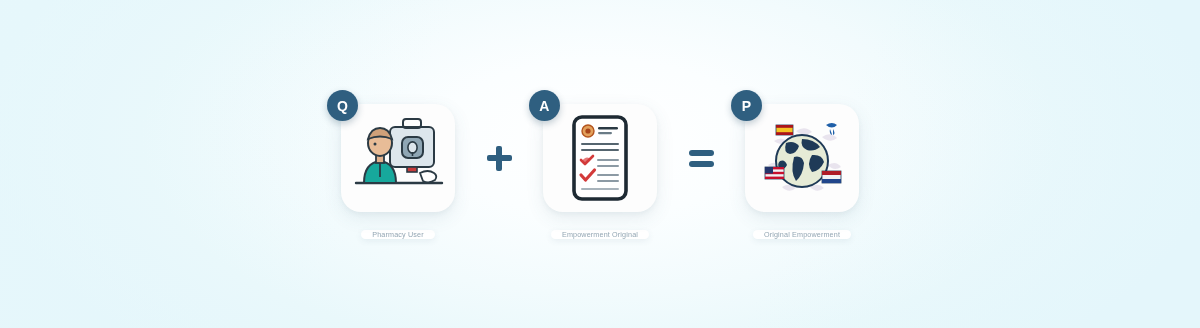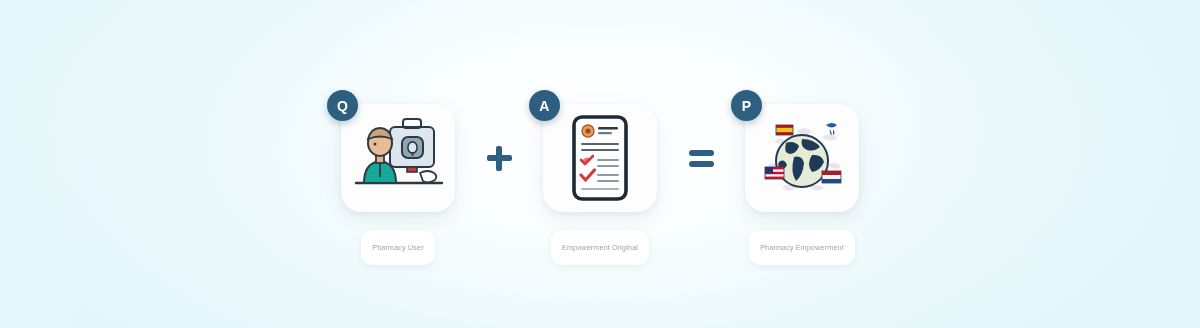--- a/index.html
+++ b/index.html
@@ -95,21 +95,21 @@
     font-weight: bold;
     letter-spacing: 0.2px;
     box-shadow: 0 3px 7px rgba(40,75,100,0.28);
     z-index: 5;
   }
 
   .caption {
     margin-top: 18px;
     background: #ffffff;
     border-radius: 11px;
-    padding: 13px 11px;
+    padding: 0 11px;
     font-size: 7.2px;
     color: #93a6b3;
     white-space: nowrap;
     box-shadow: 0 2px 6px rgba(70,100,125,0.09);
     letter-spacing: 0.15px;
   }
 
   .operator {
     display: flex;
     align-items: center;
@@ -278,17 +278,17 @@
               <rect x="24" y="19.2" width="17" height="2.8" fill="#aa151b"></rect>
             </g>
             <g fill="#1f5fa8">
               <path d="M74 12 q6 -4 11 0 q-5 5 -11 0 z"></path>
               <path d="M78 16 q2 5 2 6 q-3 -1 -2 -6 z"></path>
               <path d="M81 16 q0 5 0 6 q3 -1 0 -6 z"></path>
             </g>
           </svg>
         </div>
       </div>
-      <div class="caption">Pharmacy Empowerment</div>
+      <div class="caption">Original Empowerment</div>
     </div>
 
   </div>
 </div>
 
 </body></html>

